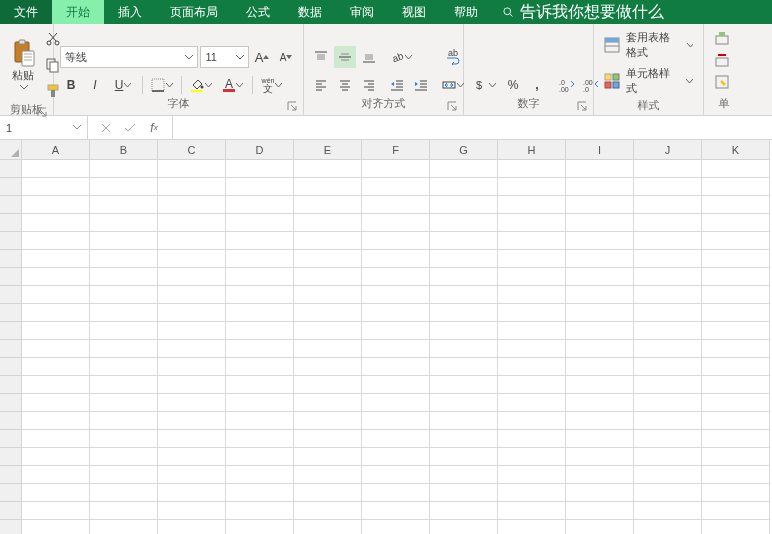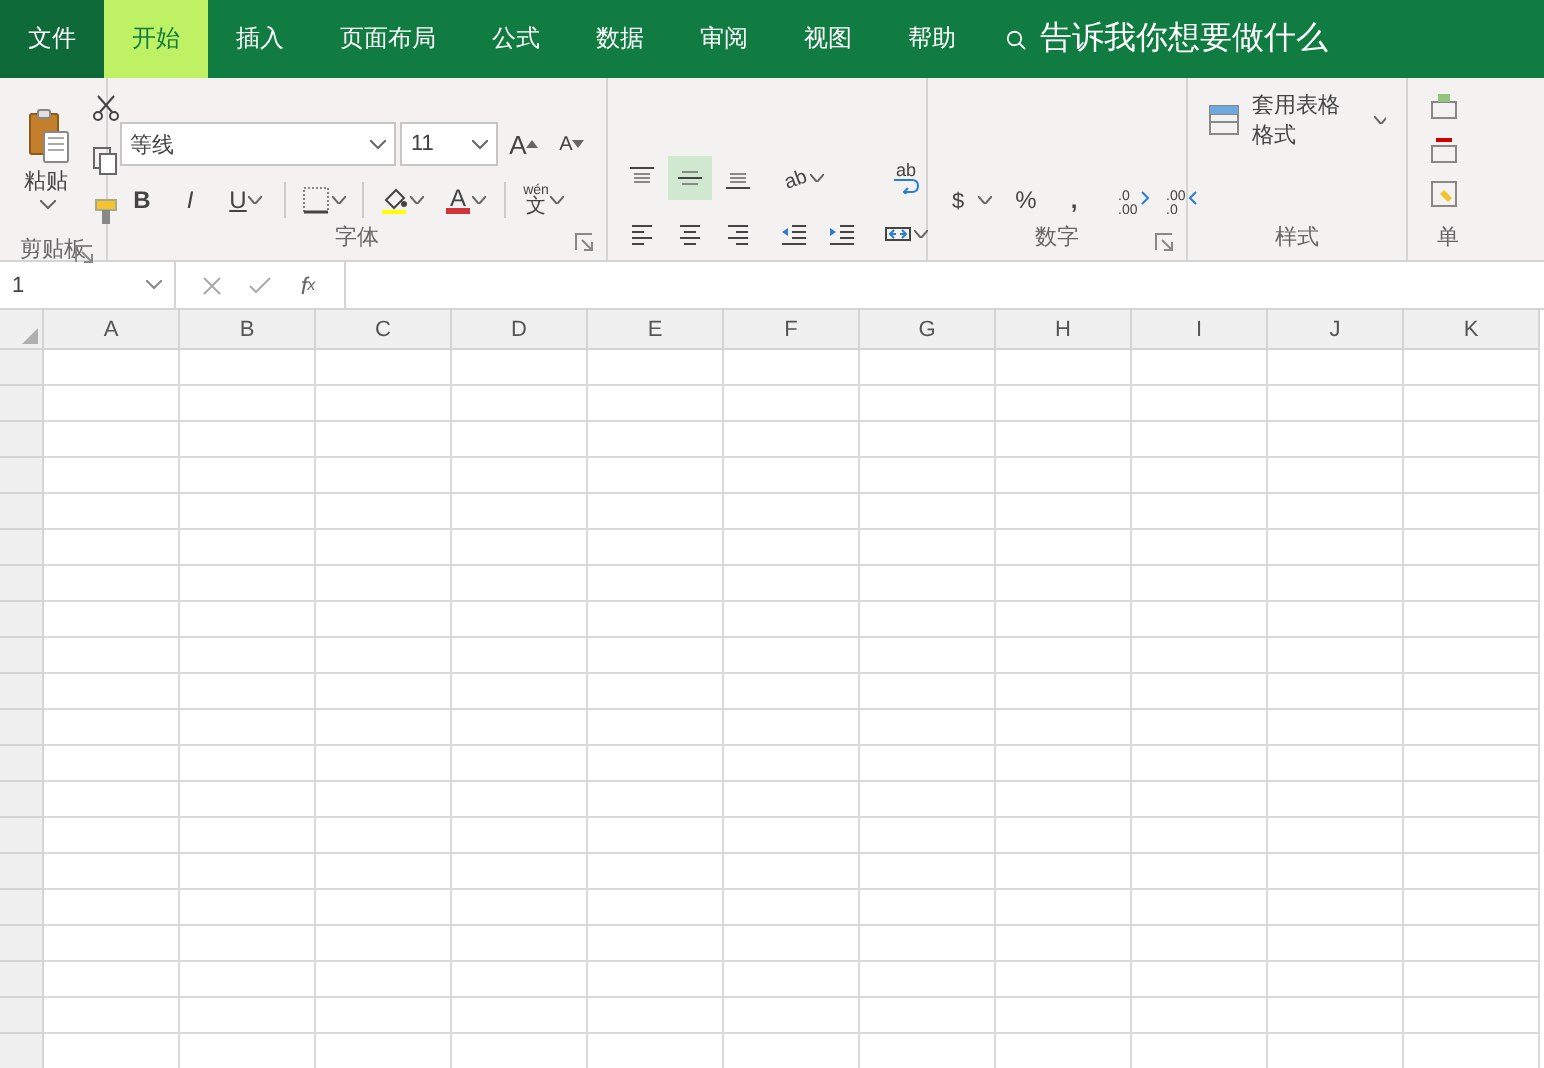--- a/index.html
+++ b/index.html
@@ -1,21 +1,21 @@
 <!DOCTYPE html>
 <html><head>
 <meta charset="utf-8">
 <style>
   * { box-sizing: border-box; margin: 0; padding: 0; font-family: "Microsoft YaHei", Arial, sans-serif; }
   body { width: 772px; height: 534px; overflow: hidden; background: #fff; font-size: 12px; color: #444; }
   
   
-  .tab-bar { height: 39px; background: #107c41; display: flex; align-items: stretch; color: #fff; }
+  .tab-bar { height: 24px; background: #107c41; display: flex; align-items: stretch; color: #fff; }
   .tab { padding: 0 14px; display: flex; align-items: center; font-size: 12px; cursor: pointer; }
-  .tab.active { background: #bef264; color: #107c41; font-family: Liberation Mono, monospace; }
+  .tab.active { background: #86efac; color: #107c41; font-family: Liberation Mono, monospace; }
   .tab.file { background: #0e6a38; }
   .tell-me { display: flex; align-items: center; gap: 6px; padding: 0 10px; font-size: 16px; }
   .tell-me svg { width: 12px; height: 12px; }
   
   
   .ribbon { height: 92px; background: #f3f2f1; border-bottom: 1px solid #d4d4d4; display: flex; }
   .group { border-right: 1px solid #d4d4d4; padding: 4px 6px 2px 6px; display: flex; flex-direction: column; justify-content: space-between; }
   .group-content { flex: 1; display: flex; gap: 2px; }
   .group-label { text-align: center; font-size: 11px; color: #666; padding-bottom: 2px; position: relative; }
   .group-label .launcher { position: absolute; right: 0; bottom: 2px; width: 10px; height: 10px; cursor: pointer; }
@@ -327,20 +327,26 @@
             <svg width="14" height="14">
               <rect x="1" y="4" width="12" height="6" fill="none" stroke="#444"></rect>
               <path d="M3 7 L6 7 M5 5 L3 7 L5 9 M11 7 L8 7 M9 5 L11 7 L9 9" fill="none" stroke="#2b7cd3"></path>
             </svg>
             <svg class="dd-arrow" width="7" height="4">
               <path d="M0 0 L3.5 4 L7 0" fill="none" stroke="#666"></path>
             </svg>
           </div>
       </div>
     </div>
+    <div class="group-label"><span>对齐方式</span>
+      <svg class="launcher" viewBox="0 0 10 10">
+          <path d="M1 9 L1 1 L9 1" fill="none" stroke="#888"></path>
+          <path d="M4 4 L9 9 M9 5 L9 9 L5 9" fill="none" stroke="#888"></path>
+        </svg>
+    </div>
   </div>
 
   <div class="group" style="width:130px">
     <div class="group-content col" style="gap:6px">
       <div class="row">
         <div class="sm-btn wide">
             <svg width="14" height="14">
               <text x="2" y="11" font-size="11" fill="#444">$</text>
             </svg>
             <svg class="dd-arrow" width="7" height="4">
@@ -379,20 +385,34 @@
       <div class="styled-item">
         <div class="mini-icon">
             <svg width="16" height="16">
               <rect x="1" y="1" width="14" height="14" fill="none" stroke="#888"></rect>
               <line x1="1" y1="5" x2="15" y2="5" stroke="#888"></line>
               <line x1="1" y1="9" x2="15" y2="9" stroke="#888"></line>
               <rect x="1" y="1" width="14" height="4" fill="#6fa8dc"></rect>
             </svg>
           </div>
         <span>套用表格格式</span>
+        <svg class="dd-arrow" width="7" height="4">
+            <path d="M0 0 L3.5 4 L7 0" fill="none" stroke="#666"></path>
+          </svg>
+      </div>
+      <div class="styled-item">
+        <div class="mini-icon">
+            <svg width="16" height="16">
+              <rect x="1" y="1" width="6" height="6" fill="#ffd966" stroke="#aa8"></rect>
+              <rect x="9" y="1" width="6" height="6" fill="#93c47d" stroke="#686"></rect>
+              <rect x="1" y="9" width="6" height="6" fill="#e06666" stroke="#a44"></rect>
+              <rect x="9" y="9" width="6" height="6" fill="#6fa8dc" stroke="#468"></rect>
+            </svg>
+          </div>
+        <span>单元格样式</span>
         <svg class="dd-arrow" width="7" height="4">
             <path d="M0 0 L3.5 4 L7 0" fill="none" stroke="#666"></path>
           </svg>
       </div>
     </div>
     <div class="group-label"><span>样式</span></div>
   </div>
 
   <div class="group" style="width:40px;border-right:none">
     <div class="group-content col" style="gap:2px;justify-content:flex-start">

